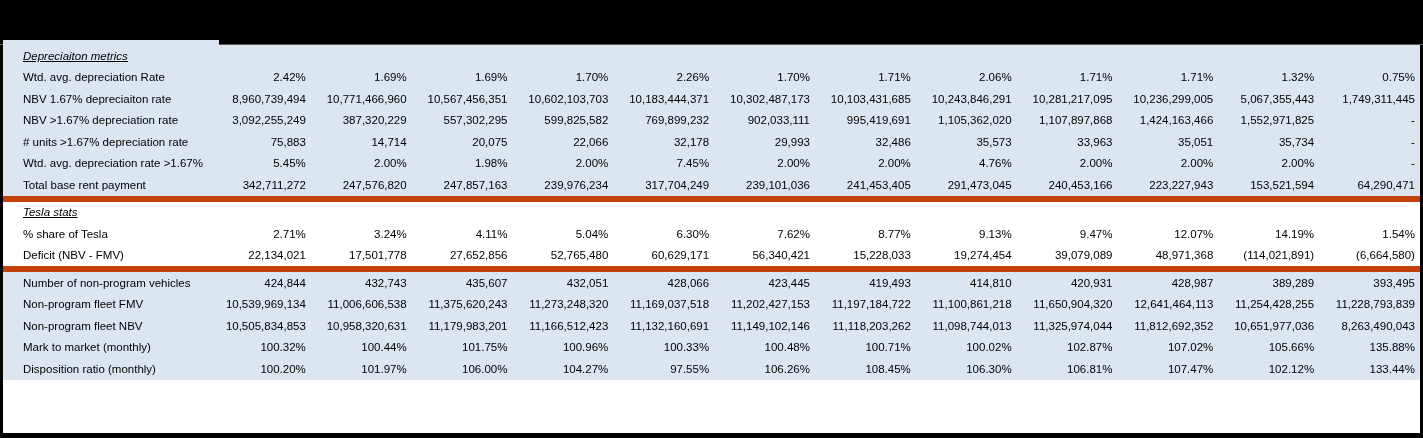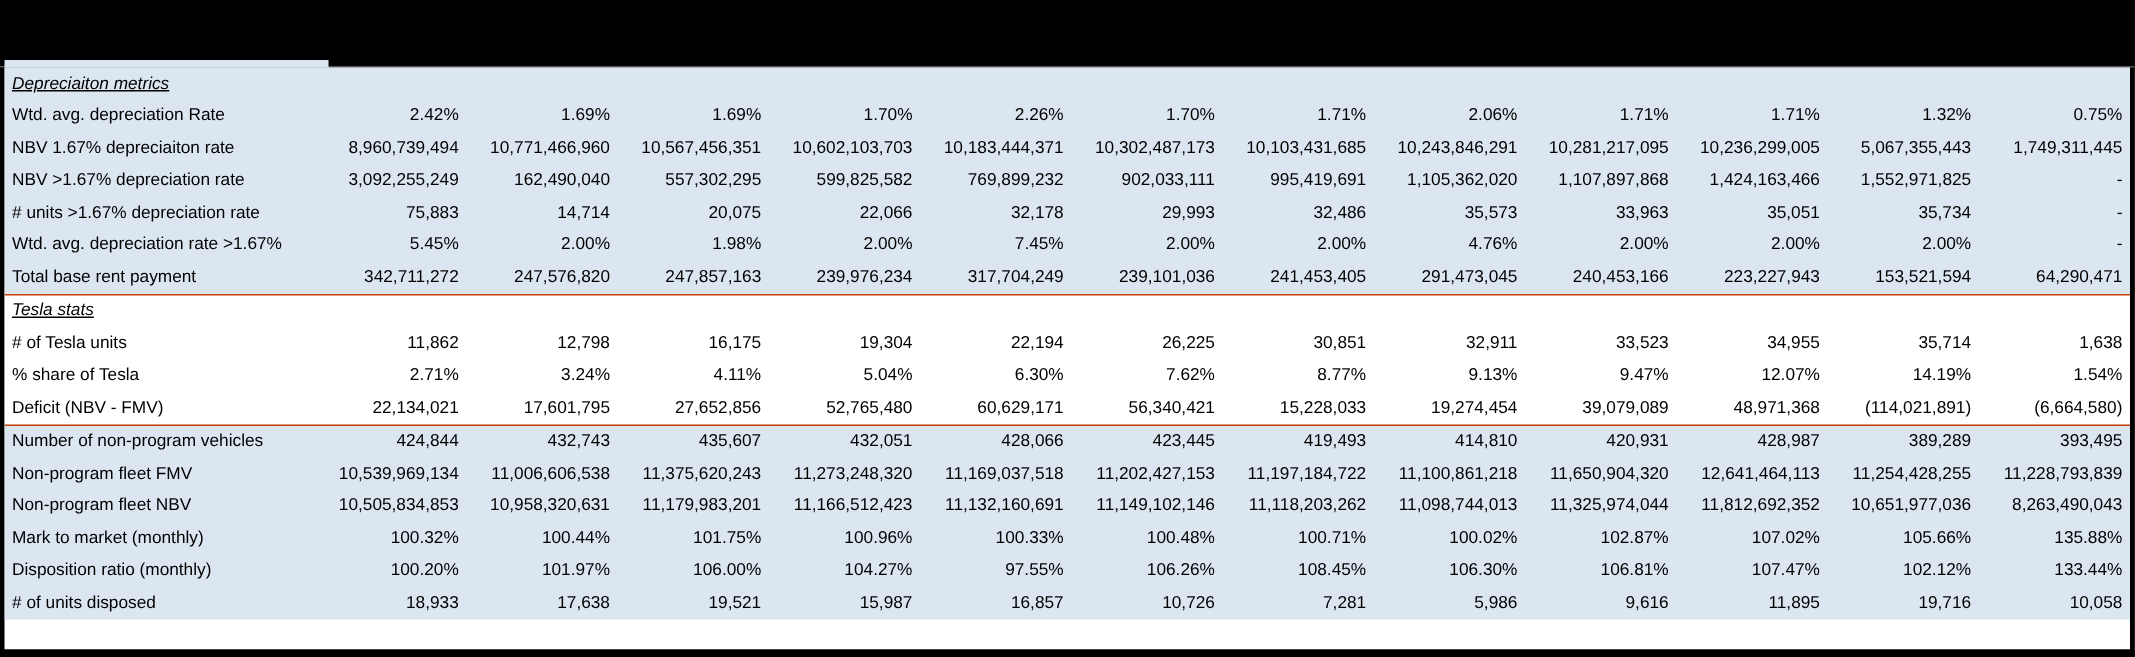--- a/index.html
+++ b/index.html
@@ -29,30 +29,30 @@
   }
   .tablewrap {
     position: absolute; top: 45px; left: 3px;
     width: 1417px; height: 388px;
     background: #ffffff;
     overflow: hidden;
   }
   .section { width: 100%; }
   .section:nth-child(odd) { background: #dce6f1; }
   .section:nth-child(even) { background: #ffffff; }
-  .section + .section { border-top: 1px solid #c2410c; }
+  .section + .section { border-top: 6px solid #c2410c; }
   .row {
     display: flex;
     height: 21.5px;
     align-items: center;
     white-space: nowrap;
   }
   .lbl {
     width: 207px;
-    padding-left: 5px;
+    padding-left: 20px;
     overflow: hidden;
   }
   .val {
     flex: 1;
     text-align: right;
     padding-right: 5px;
     overflow: hidden;
   }
   .sec-title {
     font-style: italic;
@@ -114,21 +114,21 @@
           <div class="val">10,103,431,685</div>
           <div class="val">10,243,846,291</div>
           <div class="val">10,281,217,095</div>
           <div class="val">10,236,299,005</div>
           <div class="val">5,067,355,443</div>
           <div class="val">1,749,311,445</div>
         </div>
         <div class="row">
           <div class="lbl">NBV &gt;1.67% depreciation rate</div>
           <div class="val">3,092,255,249</div>
-          <div class="val">162,490,040</div>
+          <div class="val">387,320,229</div>
           <div class="val">557,302,295</div>
           <div class="val">599,825,582</div>
           <div class="val">769,899,232</div>
           <div class="val">902,033,111</div>
           <div class="val">995,419,691</div>
           <div class="val">1,105,362,020</div>
           <div class="val">1,107,897,868</div>
           <div class="val">1,424,163,466</div>
           <div class="val">1,552,971,825</div>
           <div class="val">-</div>
@@ -189,53 +189,38 @@
           <div class="val"></div>
           <div class="val"></div>
           <div class="val"></div>
           <div class="val"></div>
           <div class="val"></div>
           <div class="val"></div>
           <div class="val"></div>
           <div class="val"></div>
         </div>
         <div class="row">
-          <div class="lbl"># of Tesla units</div>
-          <div class="val">11,862</div>
-          <div class="val">12,798</div>
-          <div class="val">16,175</div>
-          <div class="val">19,304</div>
-          <div class="val">22,194</div>
-          <div class="val">26,225</div>
-          <div class="val">30,851</div>
-          <div class="val">32,911</div>
-          <div class="val">33,523</div>
-          <div class="val">34,955</div>
-          <div class="val">35,714</div>
-          <div class="val">1,638</div>
-        </div>
-        <div class="row">
           <div class="lbl">% share of Tesla</div>
           <div class="val">2.71%</div>
           <div class="val">3.24%</div>
           <div class="val">4.11%</div>
           <div class="val">5.04%</div>
           <div class="val">6.30%</div>
           <div class="val">7.62%</div>
           <div class="val">8.77%</div>
           <div class="val">9.13%</div>
           <div class="val">9.47%</div>
           <div class="val">12.07%</div>
           <div class="val">14.19%</div>
           <div class="val">1.54%</div>
         </div>
         <div class="row">
           <div class="lbl">Deficit (NBV - FMV)</div>
           <div class="val">22,134,021</div>
-          <div class="val">17,601,795</div>
+          <div class="val">17,501,778</div>
           <div class="val">27,652,856</div>
           <div class="val">52,765,480</div>
           <div class="val">60,629,171</div>
           <div class="val">56,340,421</div>
           <div class="val">15,228,033</div>
           <div class="val">19,274,454</div>
           <div class="val">39,079,089</div>
           <div class="val">48,971,368</div>
           <div class="val">(114,021,891)</div>
           <div class="val">(6,664,580)</div>
@@ -310,31 +295,16 @@
           <div class="val">104.27%</div>
           <div class="val">97.55%</div>
           <div class="val">106.26%</div>
           <div class="val">108.45%</div>
           <div class="val">106.30%</div>
           <div class="val">106.81%</div>
           <div class="val">107.47%</div>
           <div class="val">102.12%</div>
           <div class="val">133.44%</div>
         </div>
-        <div class="row">
-          <div class="lbl"># of units disposed</div>
-          <div class="val">18,933</div>
-          <div class="val">17,638</div>
-          <div class="val">19,521</div>
-          <div class="val">15,987</div>
-          <div class="val">16,857</div>
-          <div class="val">10,726</div>
-          <div class="val">7,281</div>
-          <div class="val">5,986</div>
-          <div class="val">9,616</div>
-          <div class="val">11,895</div>
-          <div class="val">19,716</div>
-          <div class="val">10,058</div>
-        </div>
       </div>
     </div>
   <div class="bottomband"></div>
 </div>
 
 </body></html>

